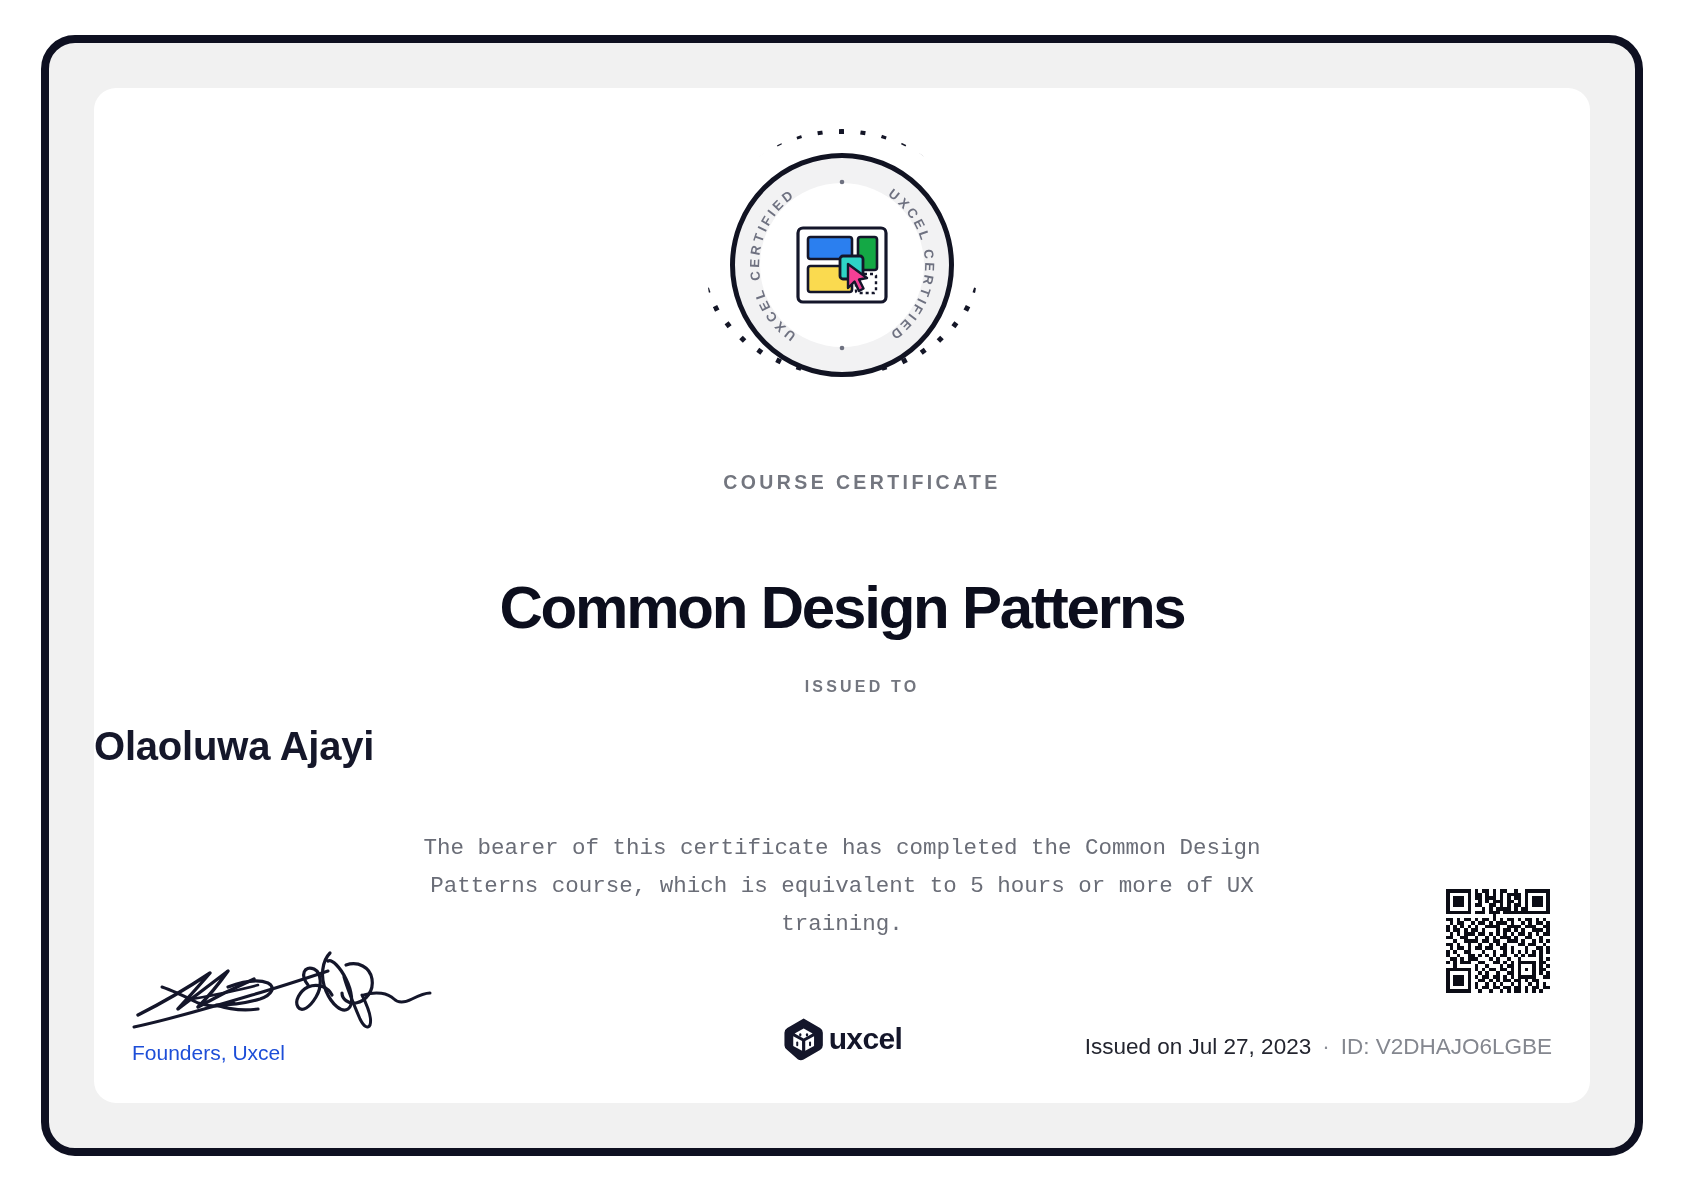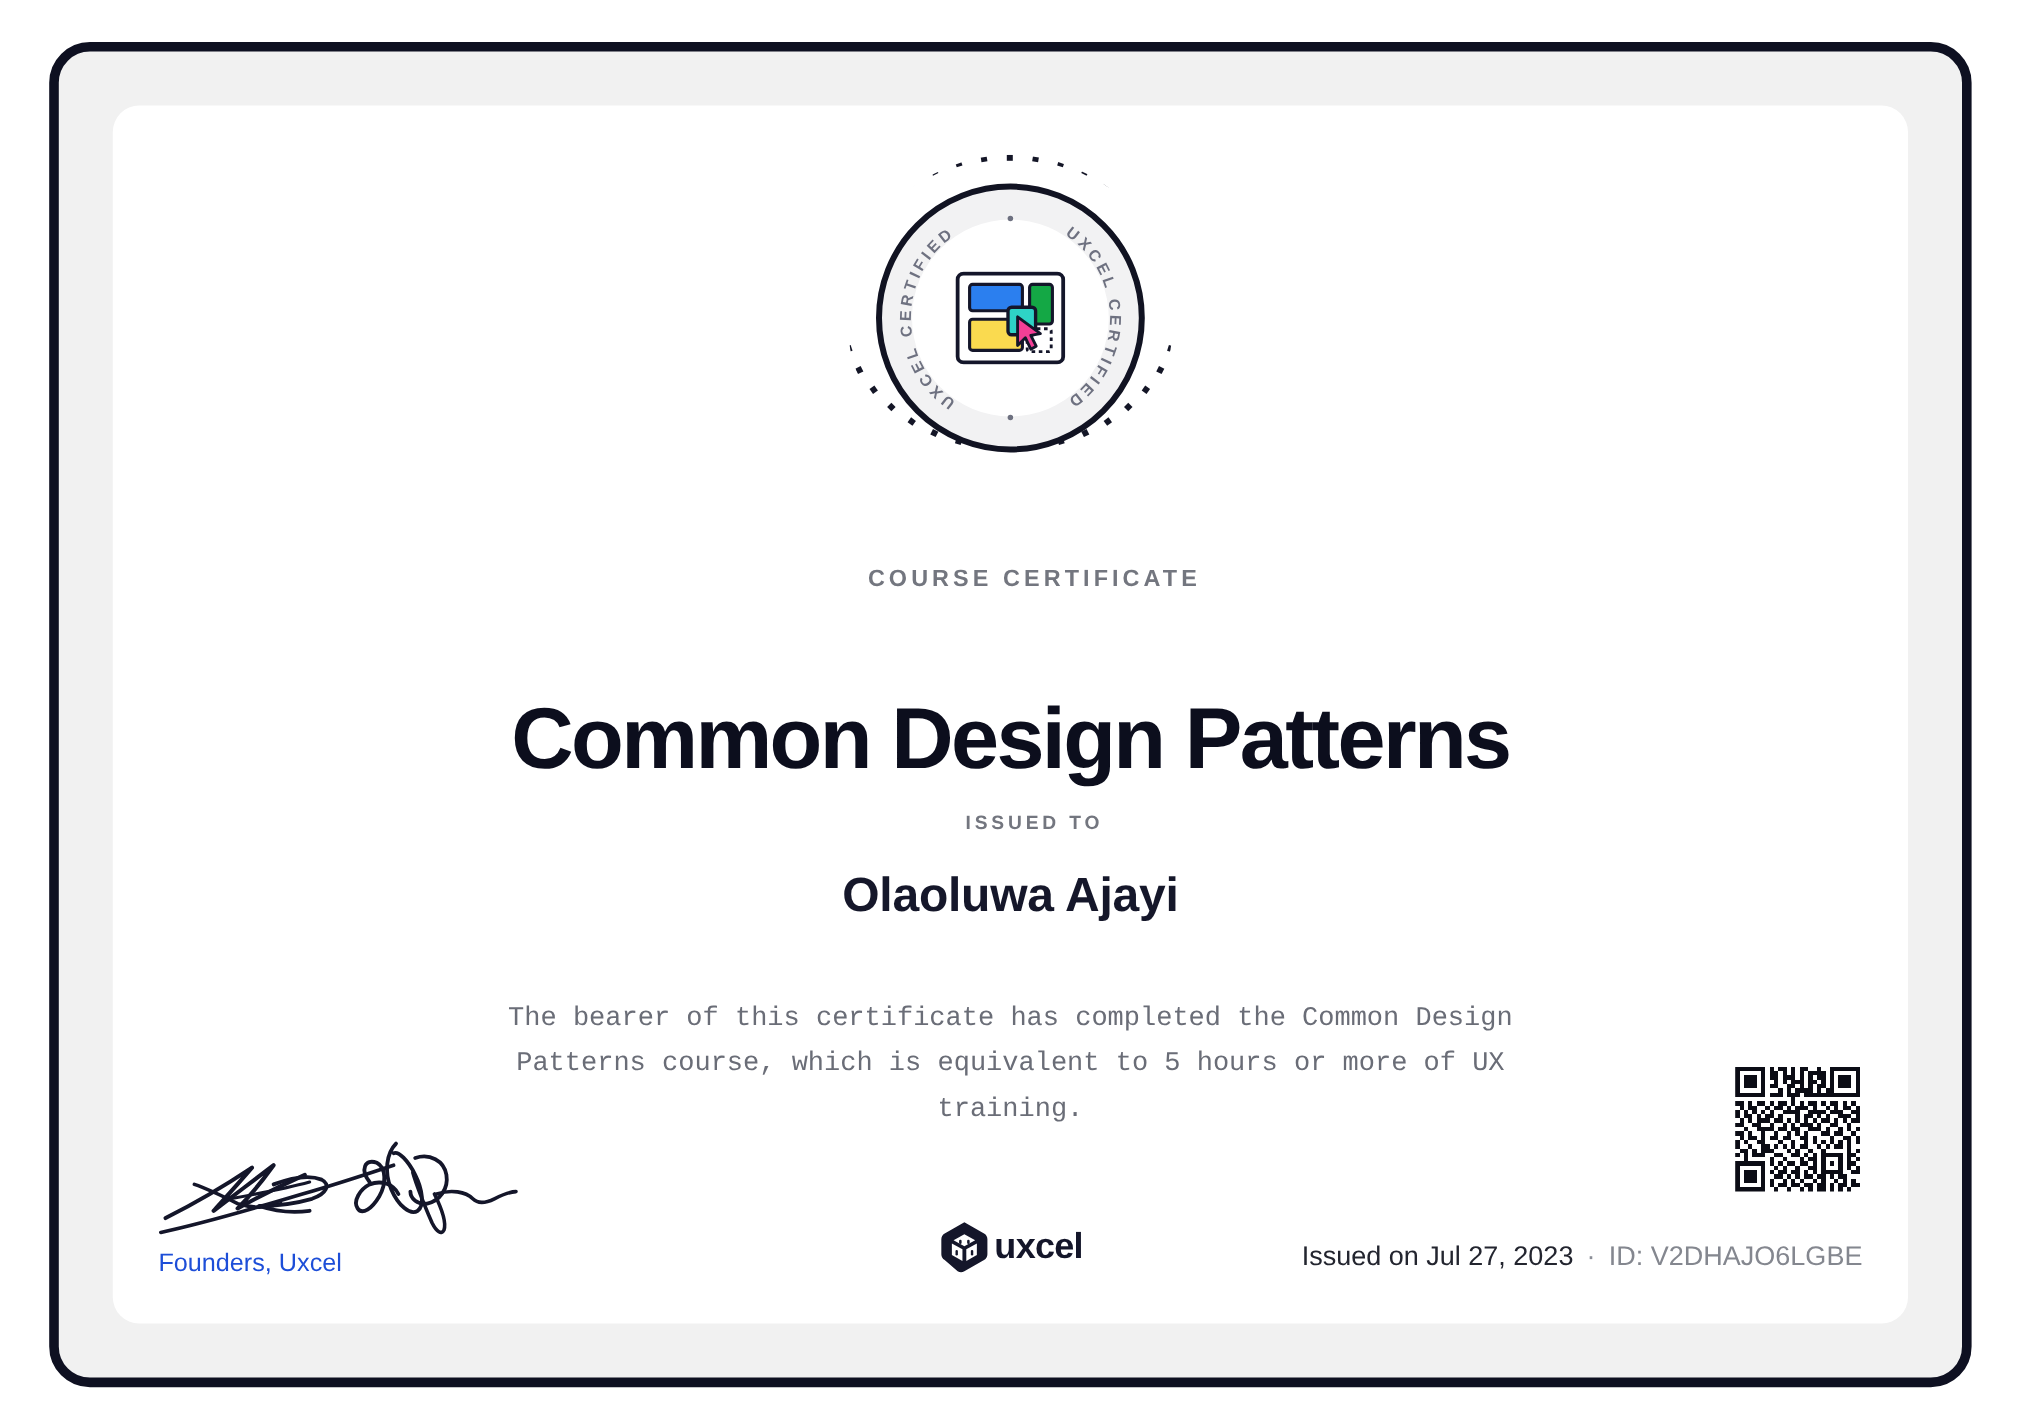--- a/index.html
+++ b/index.html
@@ -110,33 +110,32 @@
   }
   .kicker-course { top: 383px; }
   .kicker-issued { top: 590px; font-size: 16px; letter-spacing: 3.2px; }
 
   .cert-title {
     position: absolute;
     left: 0;
     right: 0;
     top: 428px;
     text-align: center;
-    font-size: 72px;
+    font-size: 60px;
     line-height: 104px;
     font-weight: 700;
     letter-spacing: -2.2px;
     color: #0c0e1d;
   }
 
   .recipient {
     position: absolute;
     left: 0;
     right: 0;
     top: 632px;
-    text-align: center;
     font-size: 40px;
     line-height: 52px;
     font-weight: 700;
     color: #15172a;
     letter-spacing: -0.2px;
   }
 
   .blurb {
     position: absolute;
     left: 50%;

